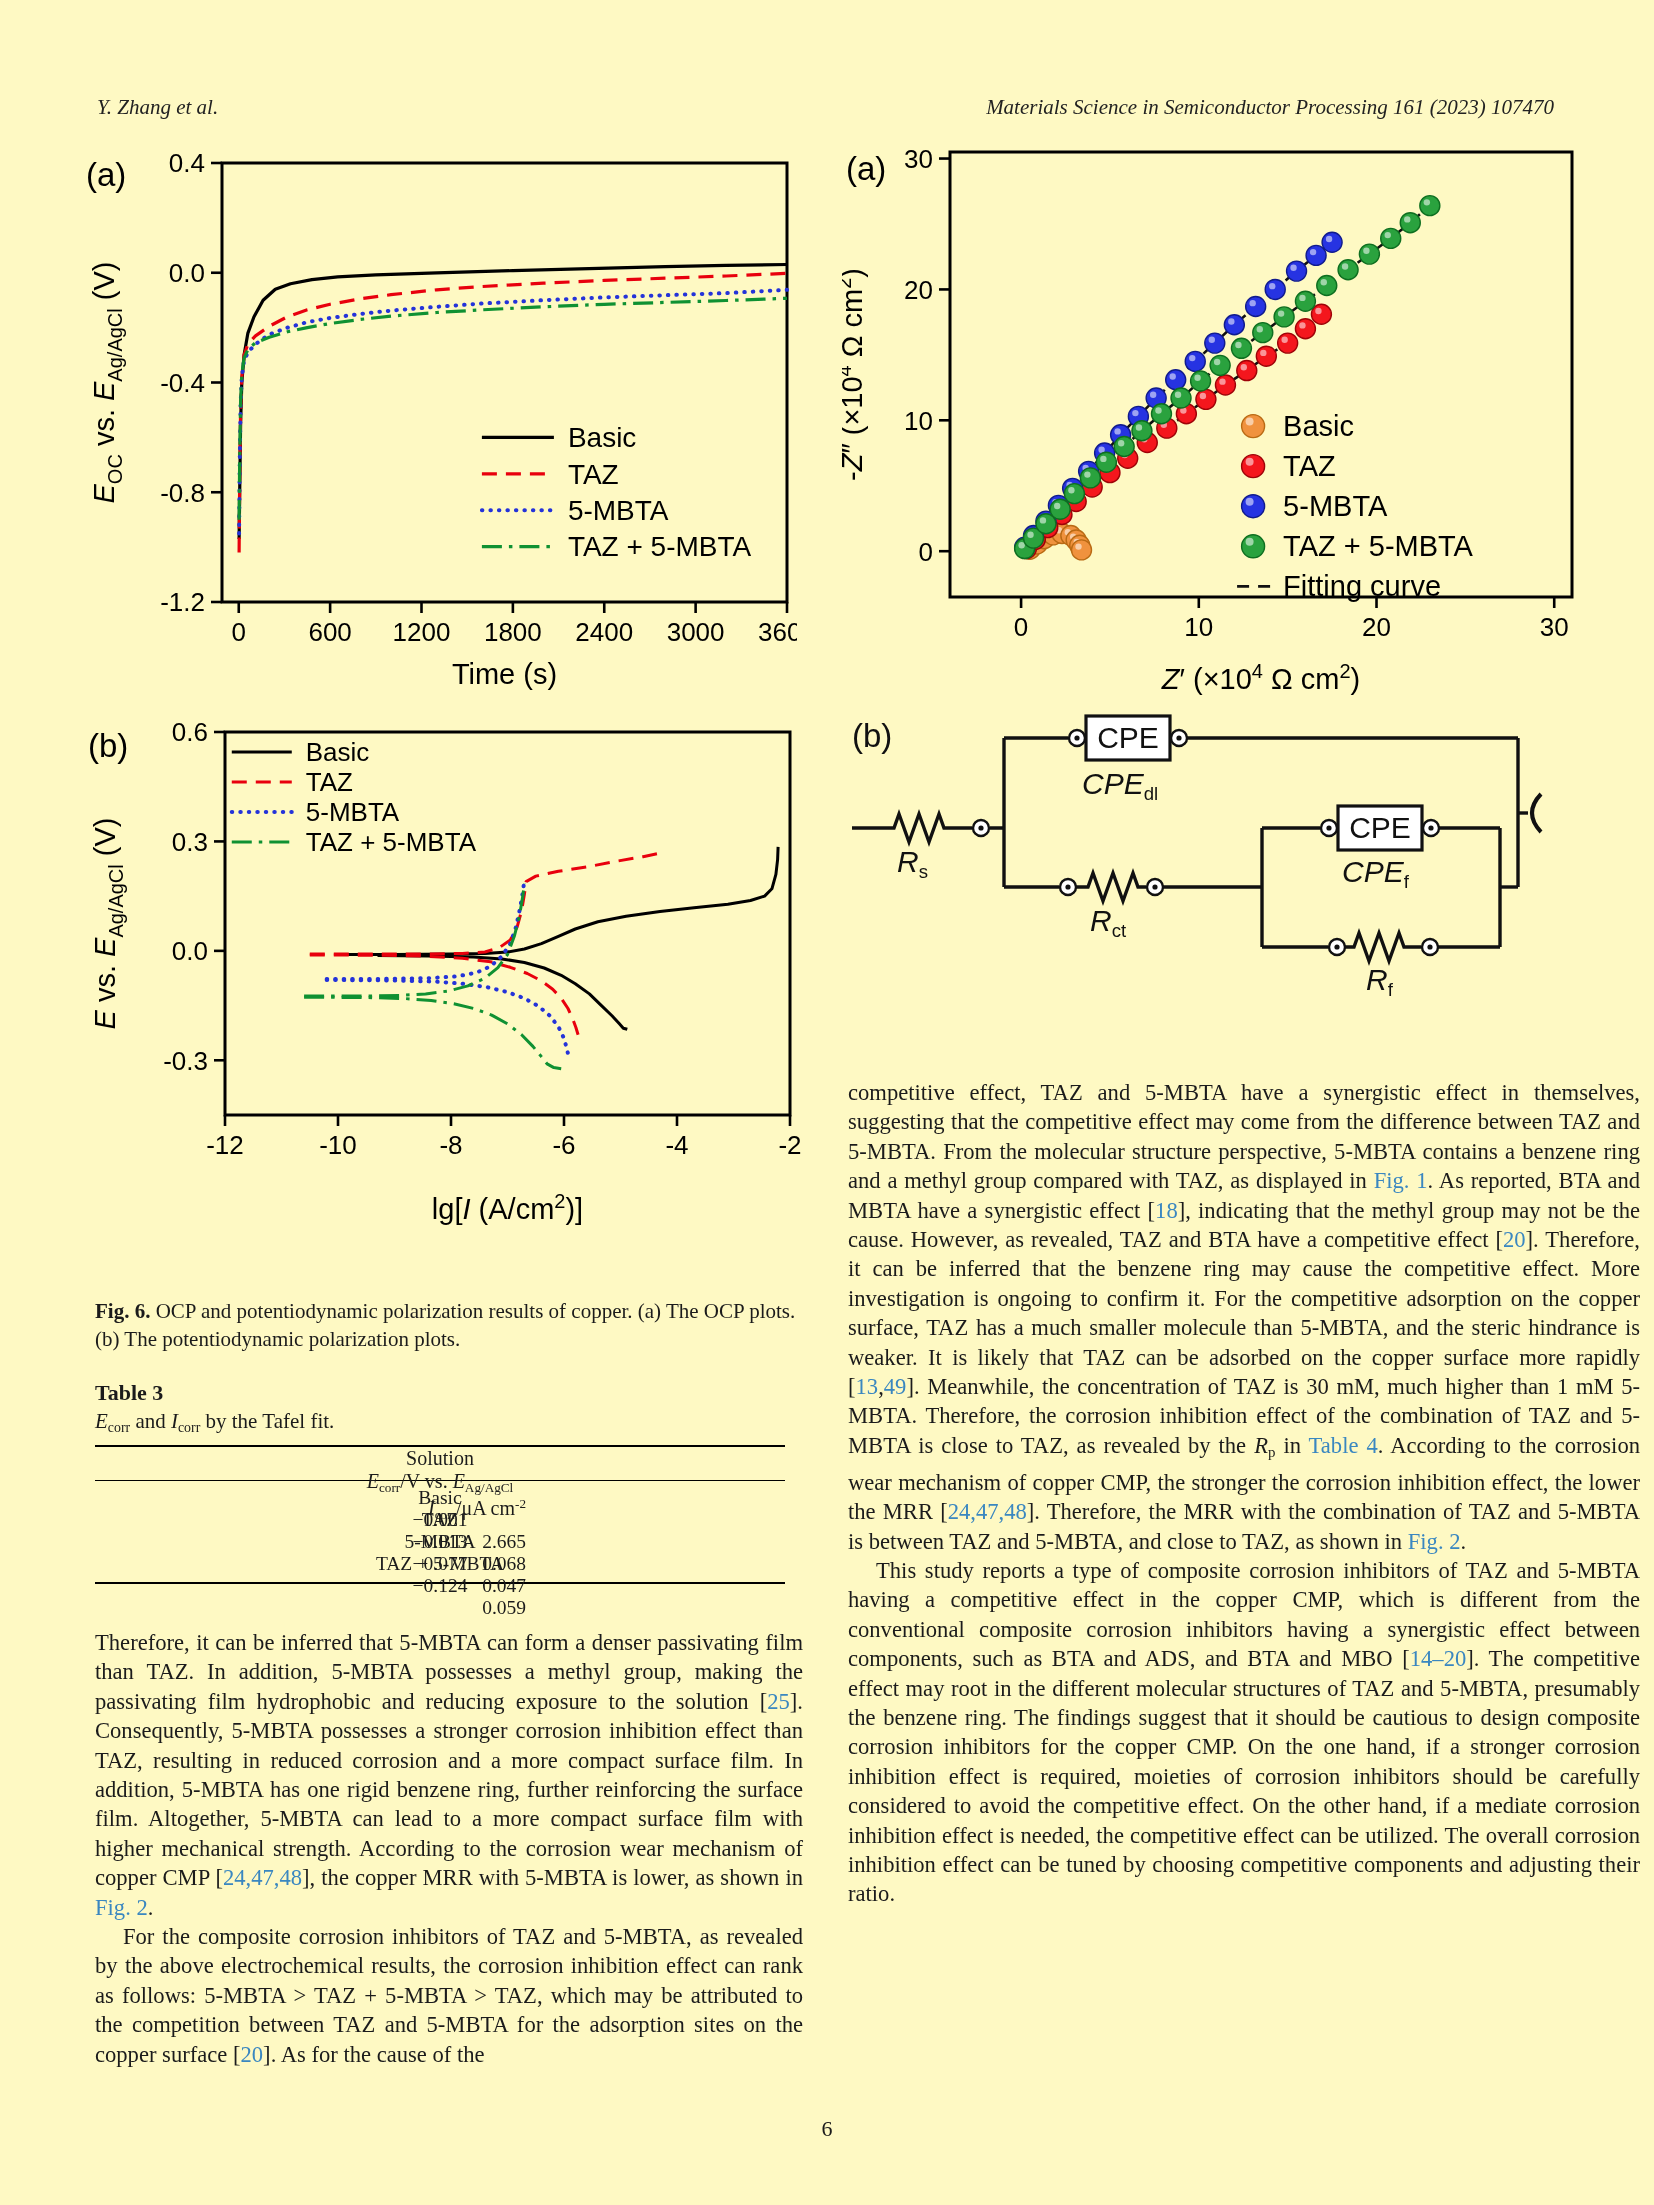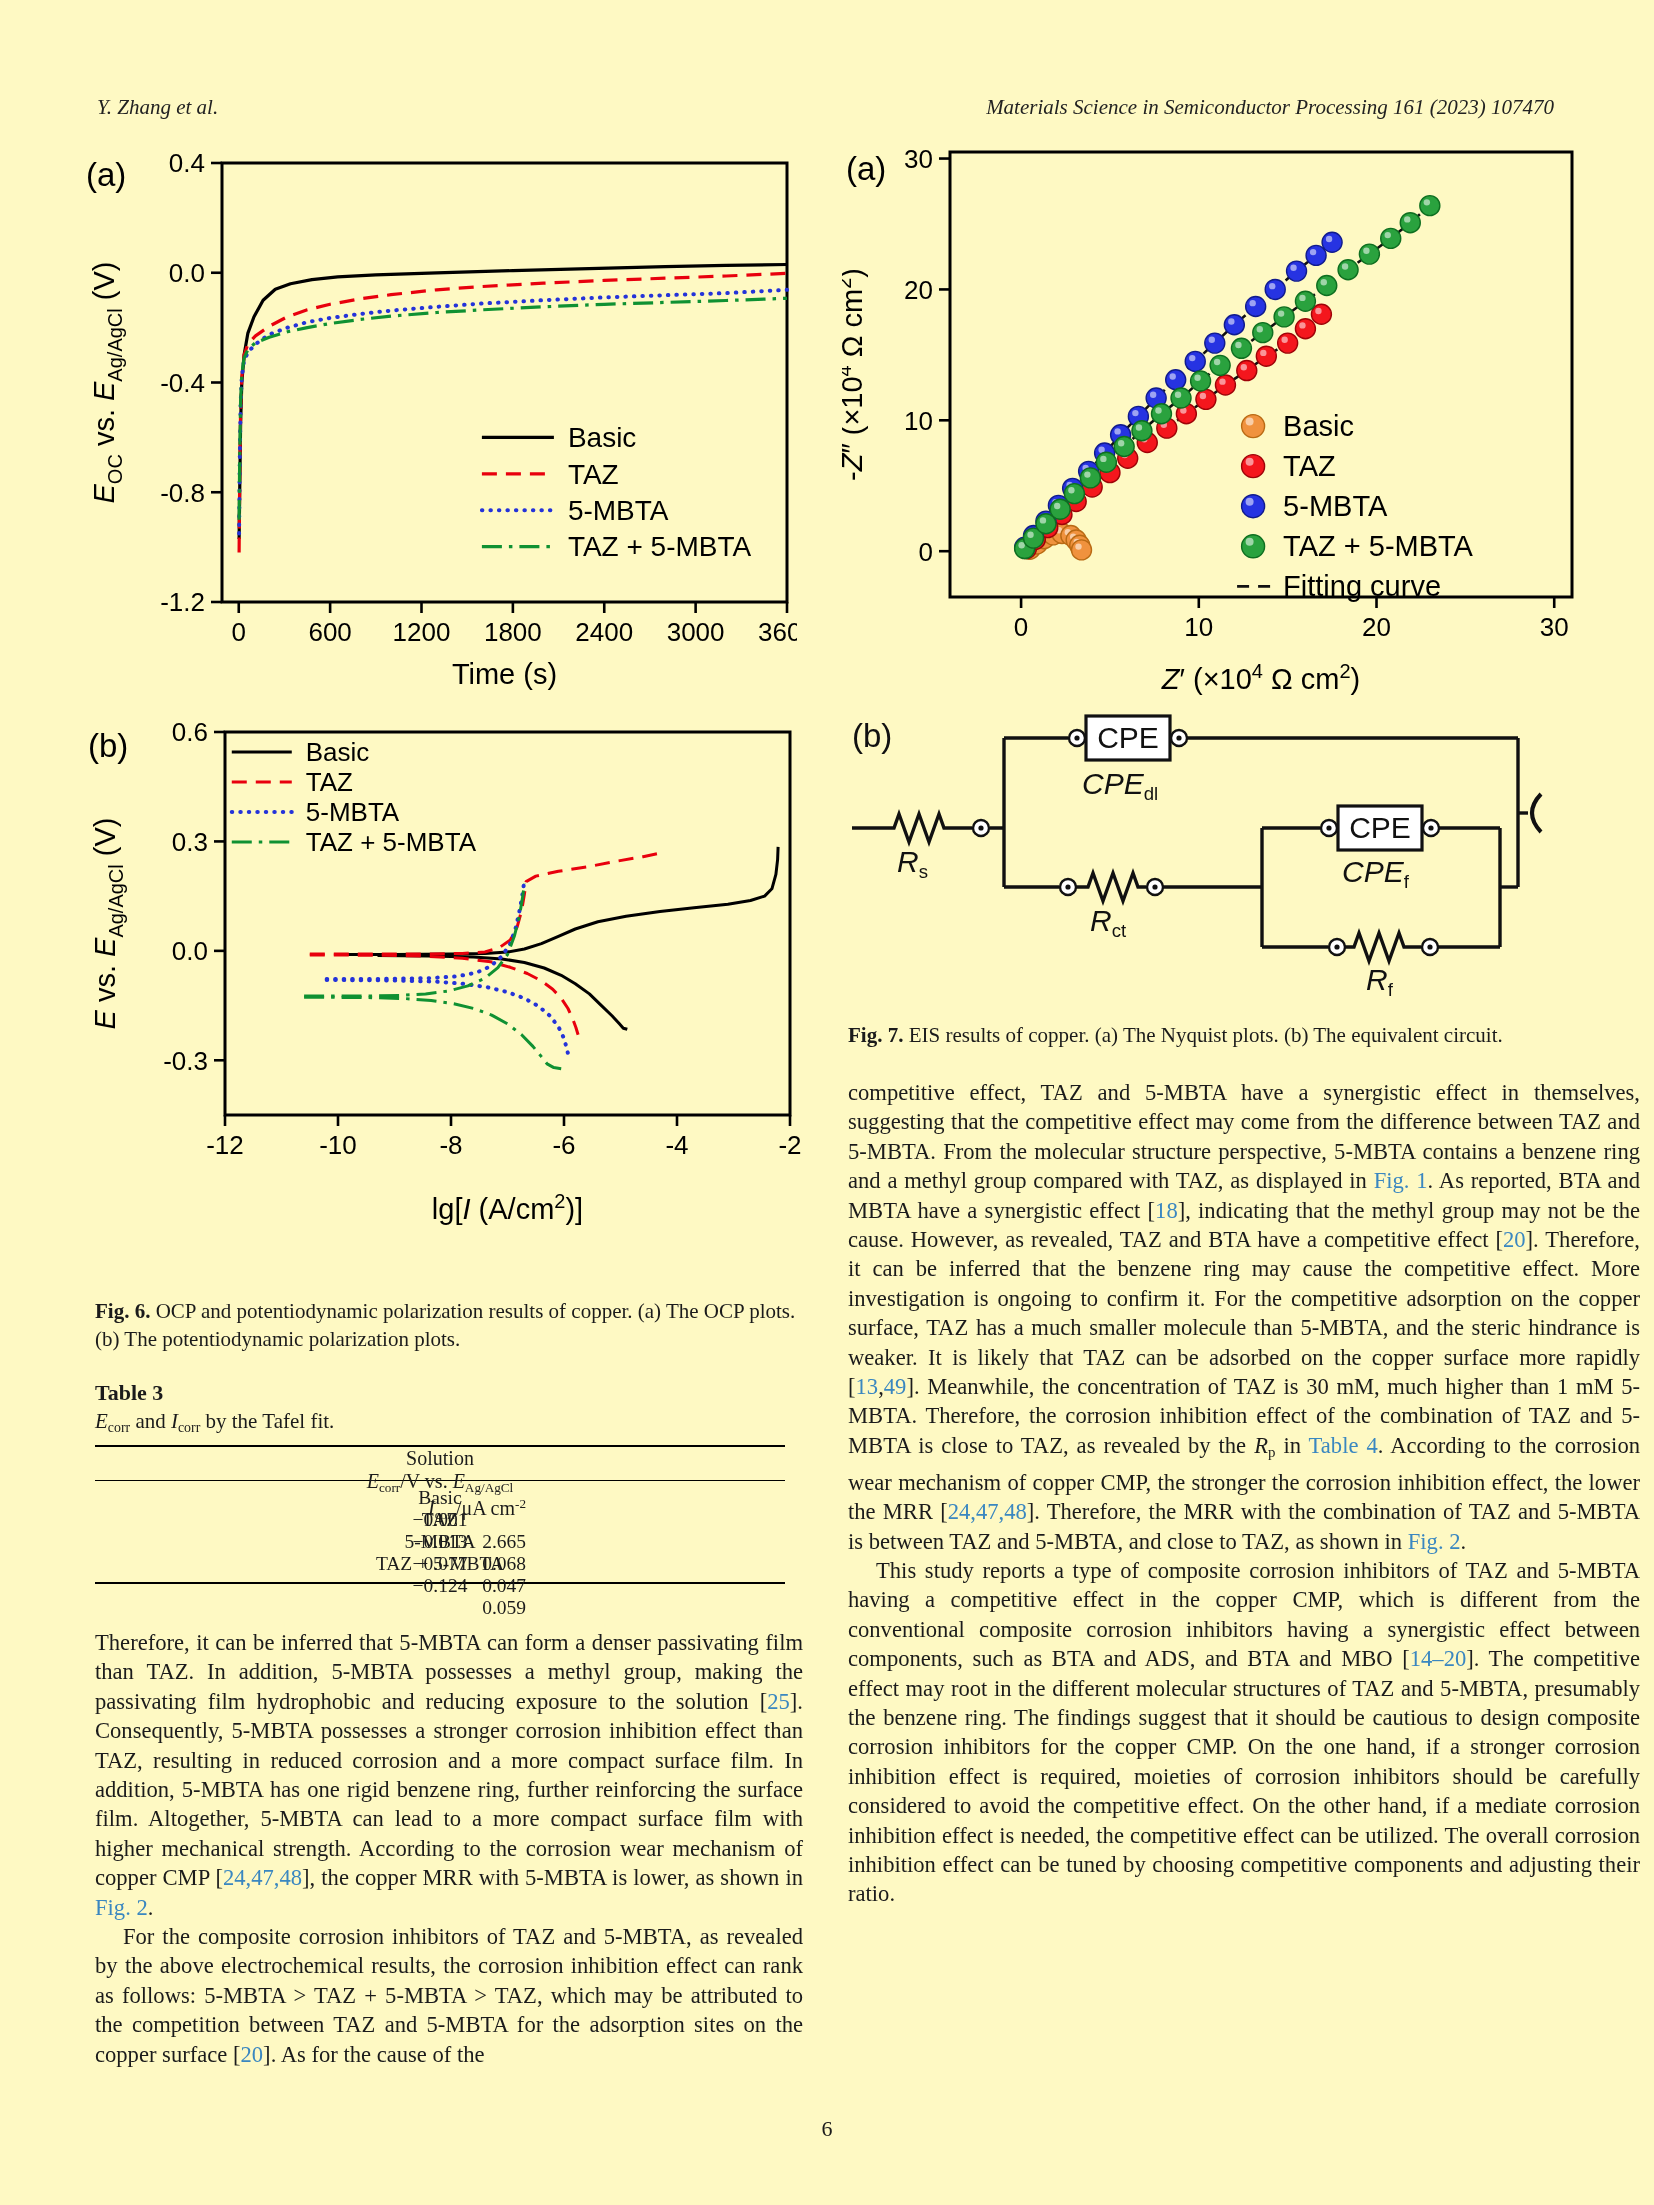--- a/index.html
+++ b/index.html
@@ -426,23 +426,20 @@
     <div class="circ-panel" style="left:10px;top:22px;">(b)</div>
     <div class="circ-box-label" style="left:244px;top:21px;width:84px;height:44px;">CPE</div>
     <div class="circ-box-label" style="left:496px;top:111px;width:84px;height:44px;">CPE</div>
     <div class="circ-label" style="left:240px;top:72px;"><span class="seg-i">CPE</span><span class="seg-sub">dl</span></div>
     <div class="circ-label" style="left:500px;top:160px;"><span class="seg-i">CPE</span><span class="seg-sub">f</span></div>
     <div class="circ-label" style="left:55px;top:150px;"><span class="seg-i">R</span><span class="seg-sub">s</span></div>
     <div class="circ-label" style="left:248px;top:209px;"><span class="seg-i">R</span><span class="seg-sub">ct</span></div>
     <div class="circ-label" style="left:524px;top:268px;"><span class="seg-i">R</span><span class="seg-sub">f</span></div>
   </div>
 
-  <div class="abs caption" style="left:848px;top:1022px;width:792px;">
-    <span class="cap-bold">Fig. 7.</span><span> EIS results of copper. (a) The Nyquist plots. (b) The equivalent circuit.</span>
-  </div>
 
   <div class="abs caption" style="left:95px;top:1298px;width:702px;">
     <span class="cap-bold">Fig. 6.</span><span> OCP and potentiodynamic polarization results of copper. (a) The OCP plots. (b) The potentiodynamic polarization plots.</span>
   </div>
 
   <div class="abs" style="left:95px;top:1380px;width:690px;">
     <div class="tbl-label">Table 3</div>
     <div class="tbl-caption"><span class="seg-i">E</span><span class="seg-sub">corr</span> and <span class="seg-i">I</span><span class="seg-sub">corr</span> by the Tafel fit.</div>
     <div class="tbl-box">
       <div class="t-row t-head">

